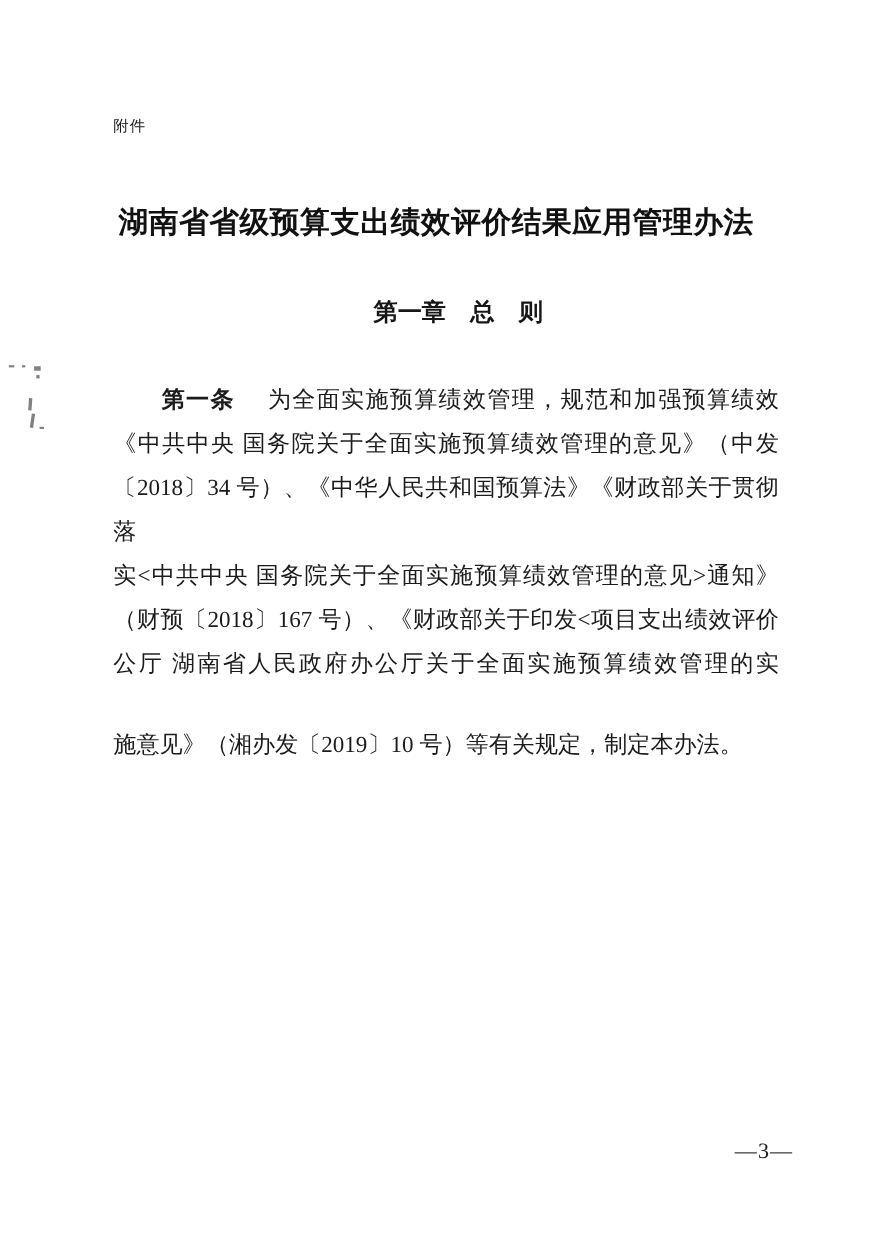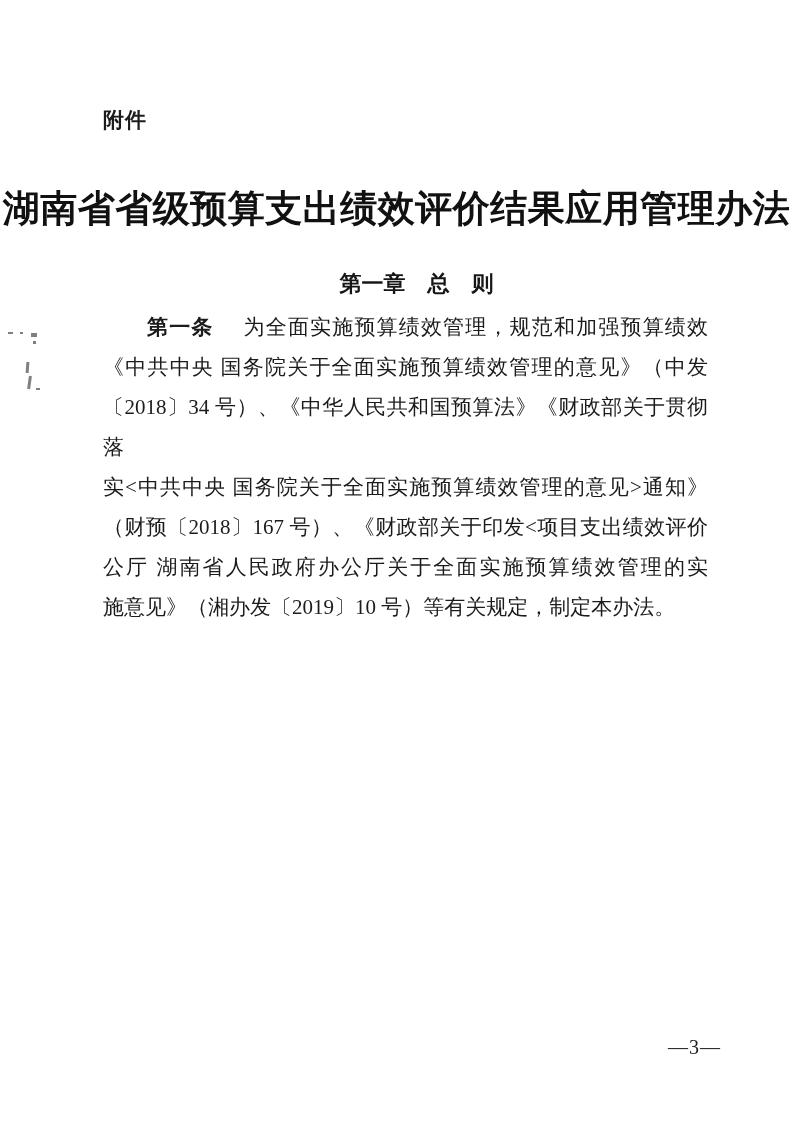--- a/index.html
+++ b/index.html
@@ -14,32 +14,32 @@
     background: #ffffff;
     color: #1b1b1b;
     overflow: hidden;
     font-family: "Liberation Serif", "DejaVu Serif", serif;
   }
   .attachment {
     position: absolute;
     left: 103px;
     top: 106px;
     font-family: "Liberation Sans", "DejaVu Sans", sans-serif;
-    font-size: 21px;
-    font-weight: 700;
+    font-size: 14px;
+    font-weight: 400;
     letter-spacing: 1px;
   }
   .doc-title {
     position: absolute;
     left: 0;
     top: 184px;
     width: 100%;
     text-align: center;
     font-family: "Liberation Serif", "DejaVu Serif", serif;
-    font-size: 37px;
+    font-size: 27px;
     font-weight: 700;
     letter-spacing: 0.5px;
     color: #111;
   }
   .chapter-heading {
     position: absolute;
     left: 0;
     top: 269px;
     width: 100%;
     text-align: center;
@@ -58,23 +58,25 @@
     line-height: 40px;
     color: #1b1b1b;
   }
   .line {
     text-align: justify;
     text-align-last: justify;
     white-space: nowrap-none;
   }
   .line.natural {
     text-align-last: left;
+    margin-top: 34px;
   }
   .first-line {
     padding-left: 44px;
+    margin-top: 36px;
   }
   .lead {
     font-weight: 700;
     margin-right: 30px;
   }
   .page-number {
     position: absolute;
     top: 1036px;
     left: 668px;
     font-size: 20px;

